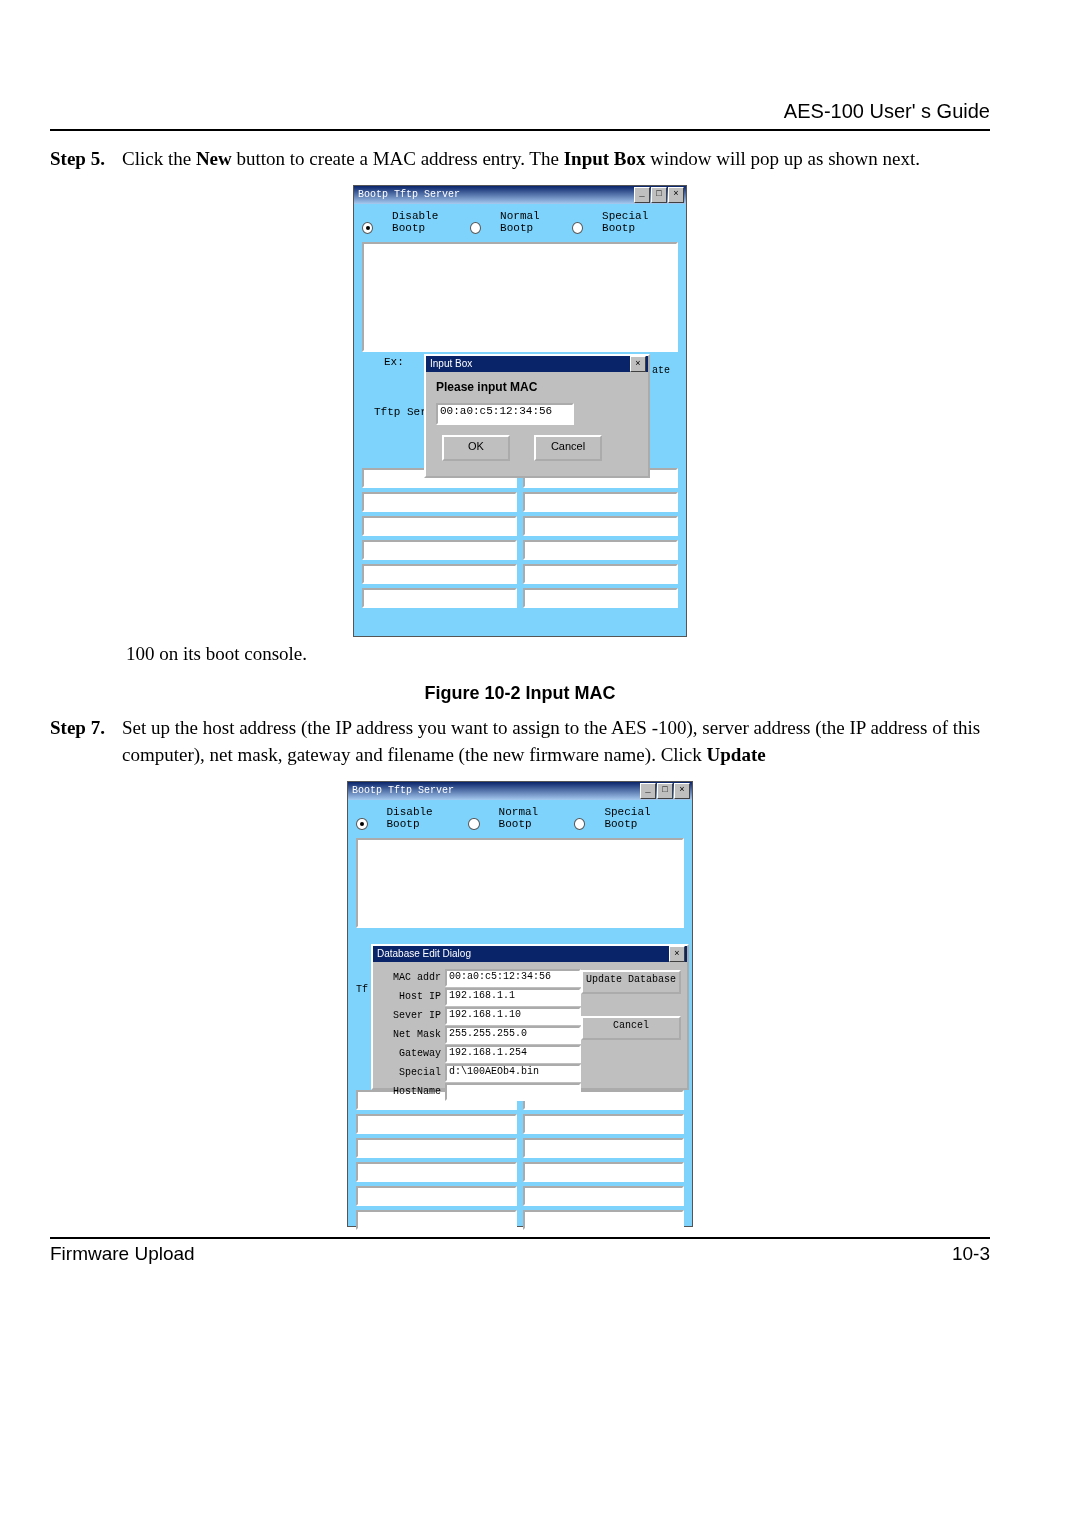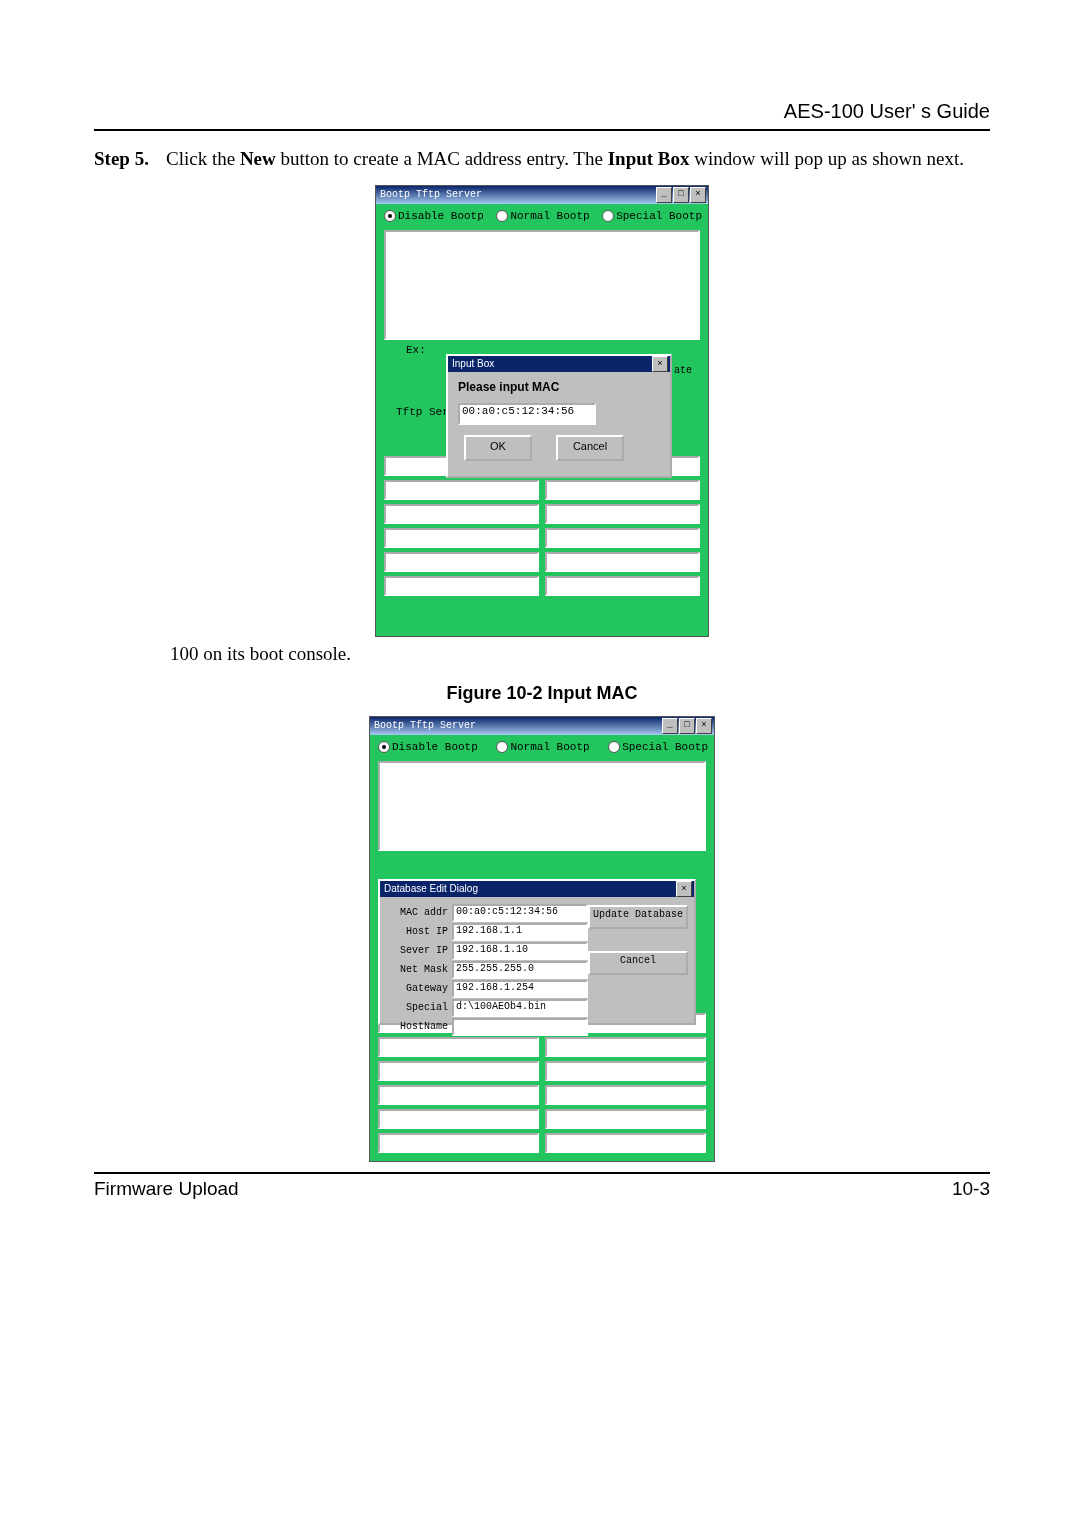--- a/index.html
+++ b/index.html
@@ -4,21 +4,21 @@
 <style>
   body {
     margin: 0;
     padding: 0;
     width: 1080px;
     font-family: "Times New Roman", serif;
     background: #fff;
     color: #000;
   }
   .page {
-    padding: 100px 90px 40px 94px;
+    padding: 100px 90px 40px 50px;
     box-sizing: border-box;
   }
   .header-right {
     text-align: right;
     font-family: Arial, Helvetica, sans-serif;
     font-size: 20px;
     margin-bottom: 6px;
   }
   .hr-top {
     border: none;
@@ -37,21 +37,21 @@
   }
   .step-text { flex: 1; }
   .step-text b { font-weight: bold; }
   .fig-area {
     display: flex;
     justify-content: center;
     margin: 12px 0 6px 0;
   }
   .win {
     font-family: "Courier New", monospace;
-    background: #22c55e;
+    background: #7dd3fc;
     border: 1px solid #555;
     position: relative;
   }
   .win1 { width: 332px; height: 450px; }
   .titlebar {
     height: 18px;
     background: linear-gradient(#0a246a, #a6caf0);
     color: #fff;
     display: flex;
     align-items: center;
@@ -70,21 +70,21 @@
     line-height: 12px;
     text-align: center;
     color: #000;
   }
   .radios {
     display: flex;
     justify-content: space-between;
     padding: 6px 6px 4px 8px;
     font-size: 11px;
   }
-  .radio { display: inline-flex; align-items: flex-end; gap: 2px; }
+  .radio { display: inline-flex; align-items: flex-end; gap: 19px; }
   .rimg {
     width: 10px; height: 10px; border-radius: 50%;
     border: 1px solid #555; background: #fff;
     display: inline-flex; align-items: center; justify-content: center;
   }
   .rimg.sel::after { content:""; width:4px; height:4px; border-radius:50%; background:#000; display:block; }
   .insetbox {
     border: 2px inset #fff;
     background: #fff;
     margin: 4px 8px;
@@ -155,21 +155,21 @@
     font-family: Arial, Helvetica, sans-serif;
     font-weight: bold;
     font-size: 18px;
     margin: 18px 0 8px 0;
   }
 
   
   .win2 { width: 344px; height: 444px; }
   .dialog2 {
     position: absolute;
-    left: 8px; top: 162px;
+    left: 23px; top: 162px;
     width: 314px; height: 142px;
     background: #bfbfbf;
     border: 2px outset #fff;
     font-family: Arial, sans-serif;
   }
   .fieldrow {
     display: flex; align-items: center;
     font-size: 10px;
     font-family: "Courier New", monospace;
     margin: 1px 0;
@@ -303,20 +303,26 @@
             <div class="tcell"></div>
             <div class="tcell"></div>
           </div>
       </div>
     </div>
   </div>
 
   <div class="continued">100 on its boot console.</div>
   <div class="fig-caption">Figure 10-2 Input MAC</div>
 
+  <div class="step-row">
+    <div class="step-label">Step 7.</div>
+    <div class="step-text">
+      <span>Set up the host address (the IP address you want to assign to the AES -100), server address (the IP address of this computer), net mask, gateway and filename (the new firmware name). Click </span><b>Update</b>
+    </div>
+  </div>
 
   <div class="fig-area">
     <div class="win win2">
       <div class="titlebar">
         <span>Bootp Tftp Server</span>
         <span class="tright">
           <span class="wbtn">_</span>
           <span class="wbtn">□</span>
           <span class="wbtn">×</span>
         </span>

